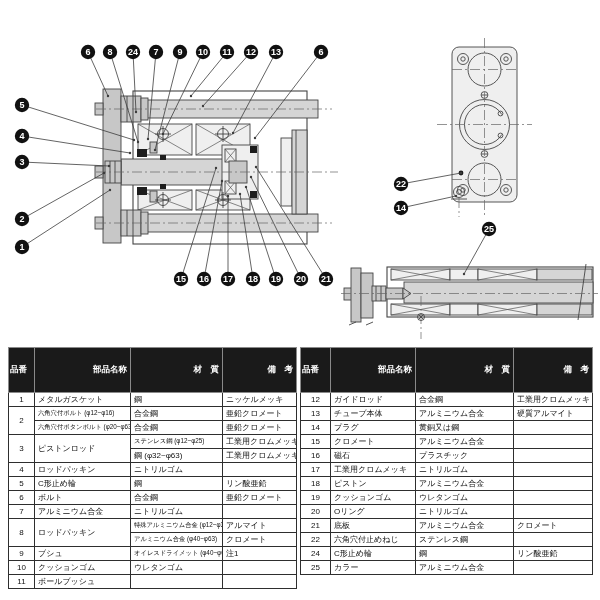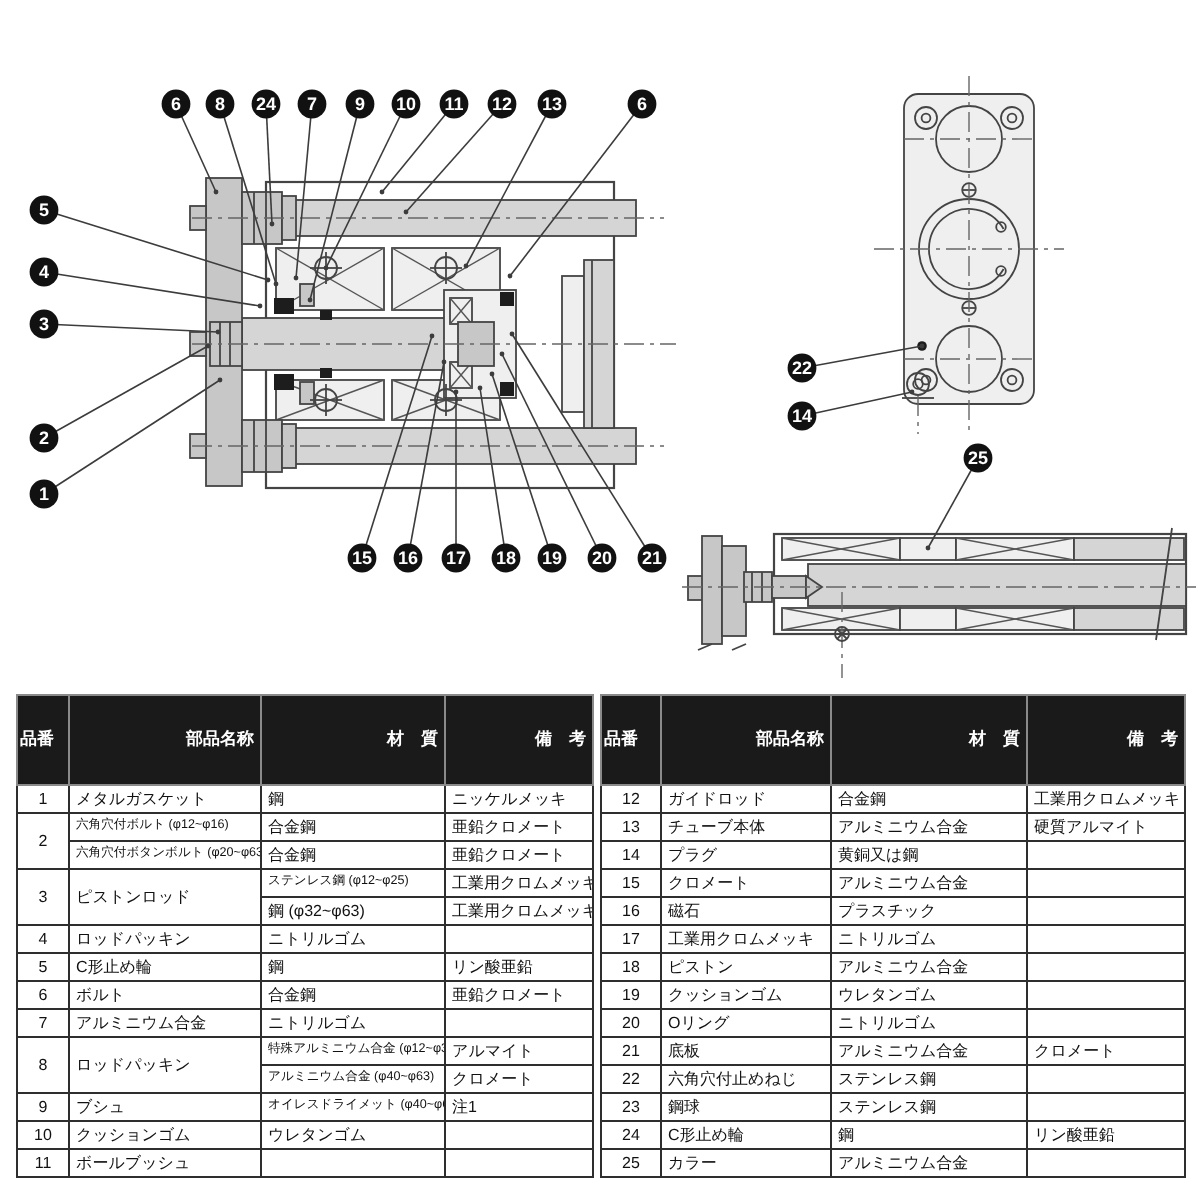--- a/index.html
+++ b/index.html
@@ -512,26 +512,20 @@
           <td class="col-mat">アルミニウム合金</td>
           <td class="col-rem">クロメート</td>
         </tr>
         <tr>
           <td class="col-no">22</td>
           <td class="col-name">六角穴付止めねじ</td>
           <td class="col-mat">ステンレス鋼</td>
           <td class="col-rem"></td>
         </tr>
         <tr>
-          <td class="col-no">23</td>
-          <td class="col-name">鋼球</td>
-          <td class="col-mat">ステンレス鋼</td>
-          <td class="col-rem"></td>
-        </tr>
-        <tr>
           <td class="col-no">24</td>
           <td class="col-name">C形止め輪</td>
           <td class="col-mat">鋼</td>
           <td class="col-rem">リン酸亜鉛</td>
         </tr>
         <tr>
           <td class="col-no">25</td>
           <td class="col-name">カラー</td>
           <td class="col-mat">アルミニウム合金</td>
           <td class="col-rem"></td>

